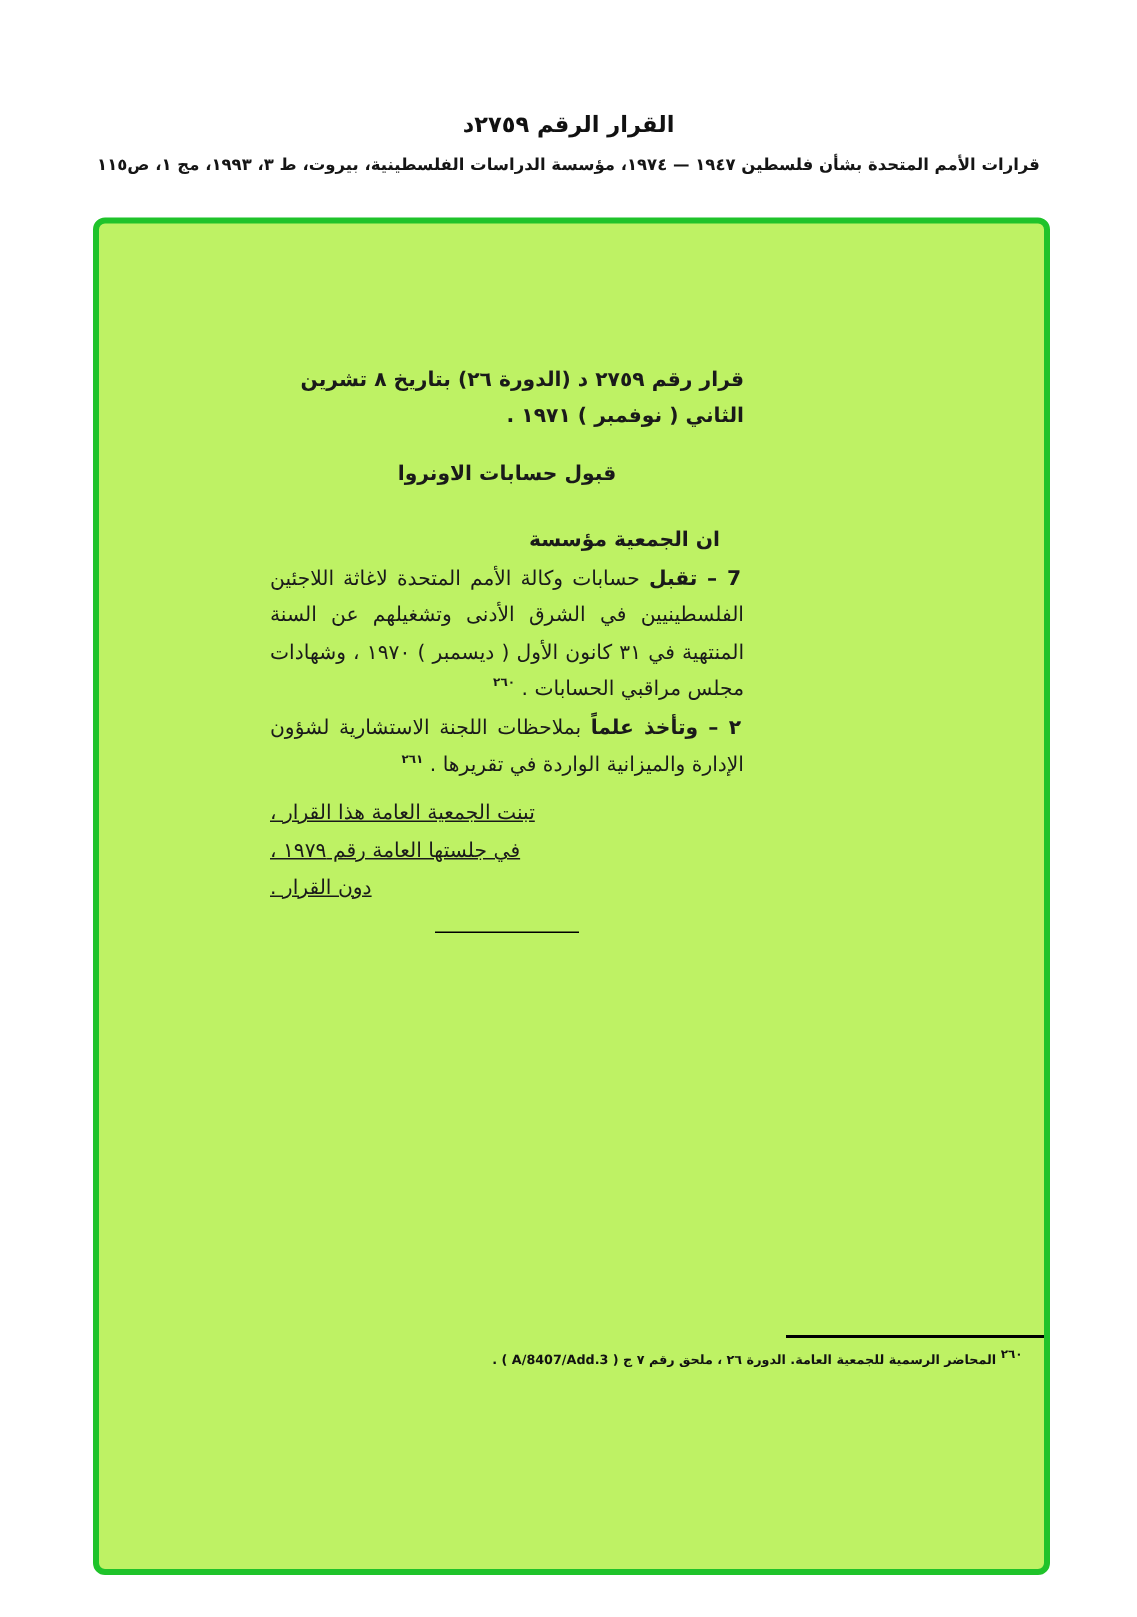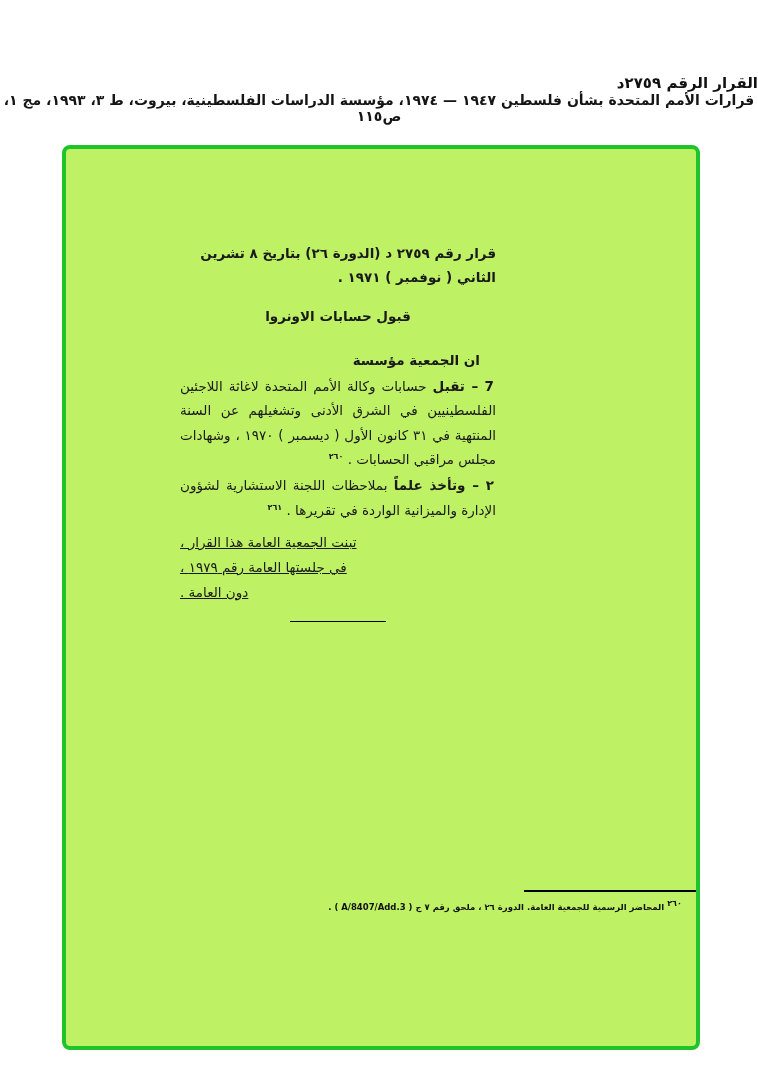--- a/index.html
+++ b/index.html
@@ -22,24 +22,24 @@
     top: 74px;
     left: 0;
     width: 100%;
     text-align: center;
     direction: rtl;
   }
   .page-title {
     font-size: 15px;
     font-weight: bold;
     letter-spacing: .5px;
-    text-align: right;
   }
   .page-source {
-    font-size: 14px;
+    margin-top: 11px;
+    font-size: 11px;
     font-weight: bold;
     color: #151515;
   }
 
   
   .doc-box {
     position: absolute;
     left: 62px;
     top: 145px;
     width: 630px;
@@ -142,21 +142,21 @@
 
     <p class="res-opening">ان الجمعية مؤسسة</p>
 
     <p class="para"><span class="lead">7 – تقبل</span><span> حسابات وكالة الأمم المتحدة لاغاثة اللاجئين الفلسطينيين في الشرق الأدنى وتشغيلهم عن السنة المنتهية في ٣١ كانون الأول ( ديسمبر ) ١٩٧٠ ، وشهادات مجلس مراقبي الحسابات . </span><sup class="ref">٢٦٠</sup></p>
 
     <p class="para"><span class="lead">٢ – وتأخذ علماً</span><span> بملاحظات اللجنة الاستشارية لشؤون الإدارة والميزانية الواردة في تقريرها . </span><sup class="ref">٢٦١</sup></p>
 
     <div class="closing">
       <div class="closing-line">تبنت الجمعية العامة هذا القرار ،</div>
       <div class="closing-line">في جلستها العامة رقم ١٩٧٩ ،</div>
-      <div class="closing-line">دون العامة .</div>
+      <div class="closing-line">دون القرار .</div>
     </div>
 
     <div class="end-rule"></div>
   </div>
 
   <div class="footnotes">
     <div class="fn-rule"></div>
 
     <div class="fn"><sup class="ref">٢٦٠</sup><span>المحاضر الرسمية للجمعية العامة. الدورة ٢٦ ، ملحق رقم ٧ ج ( A/8407/Add.3 ) .</span></div>
 

